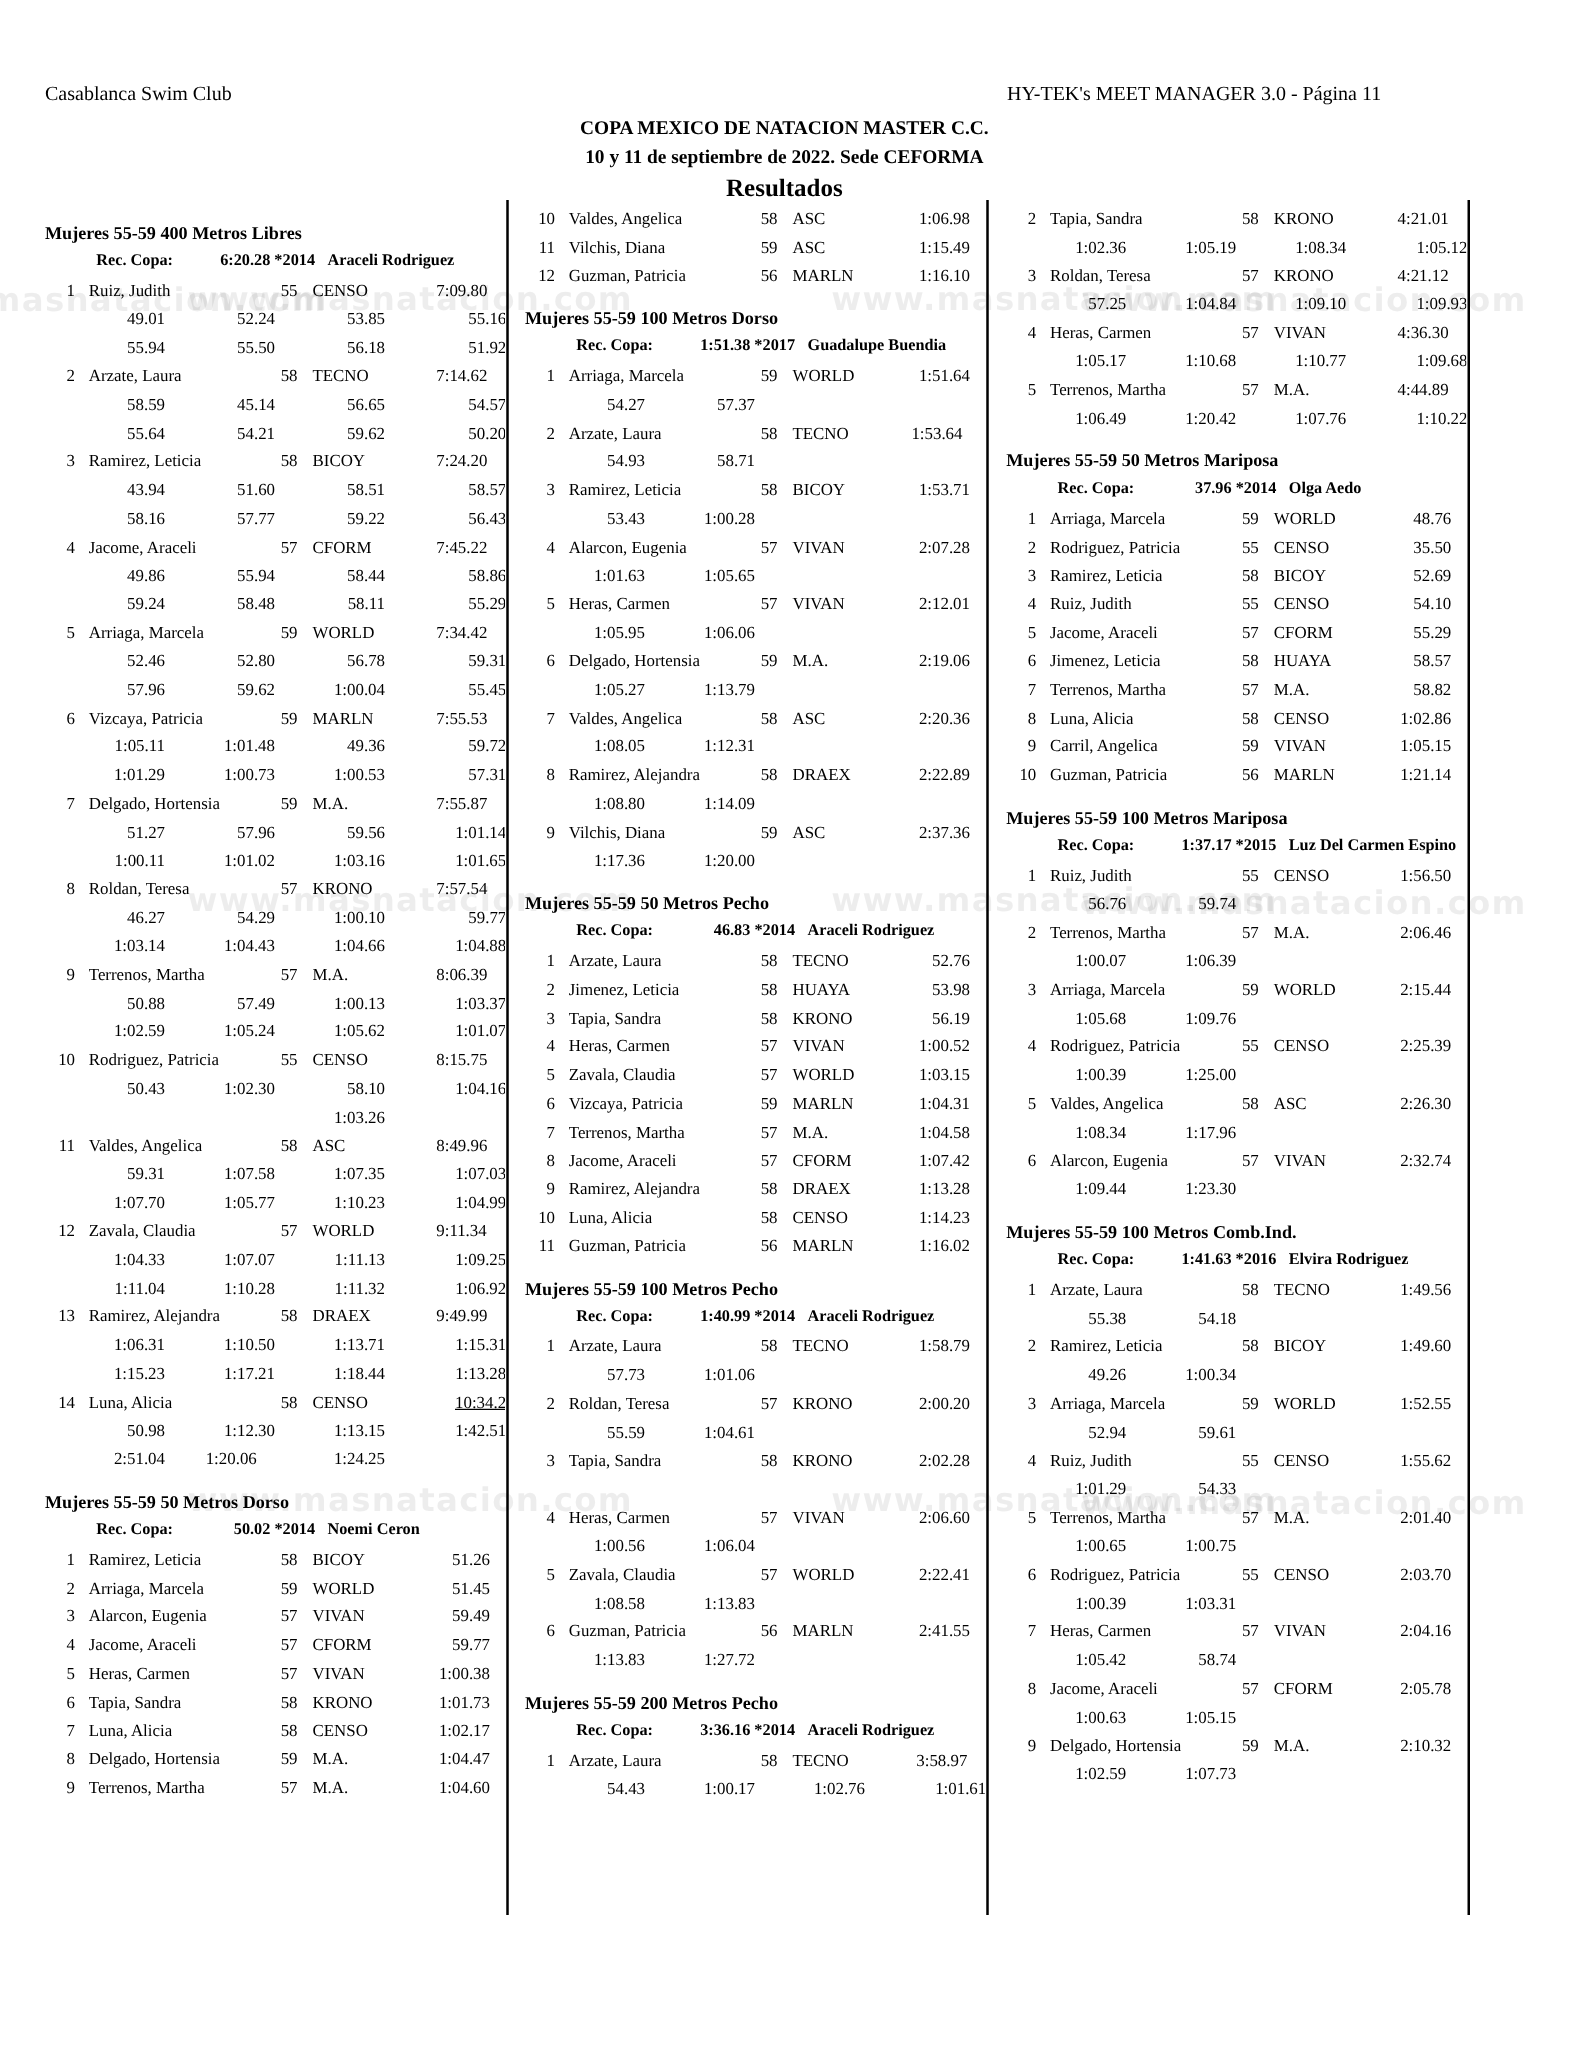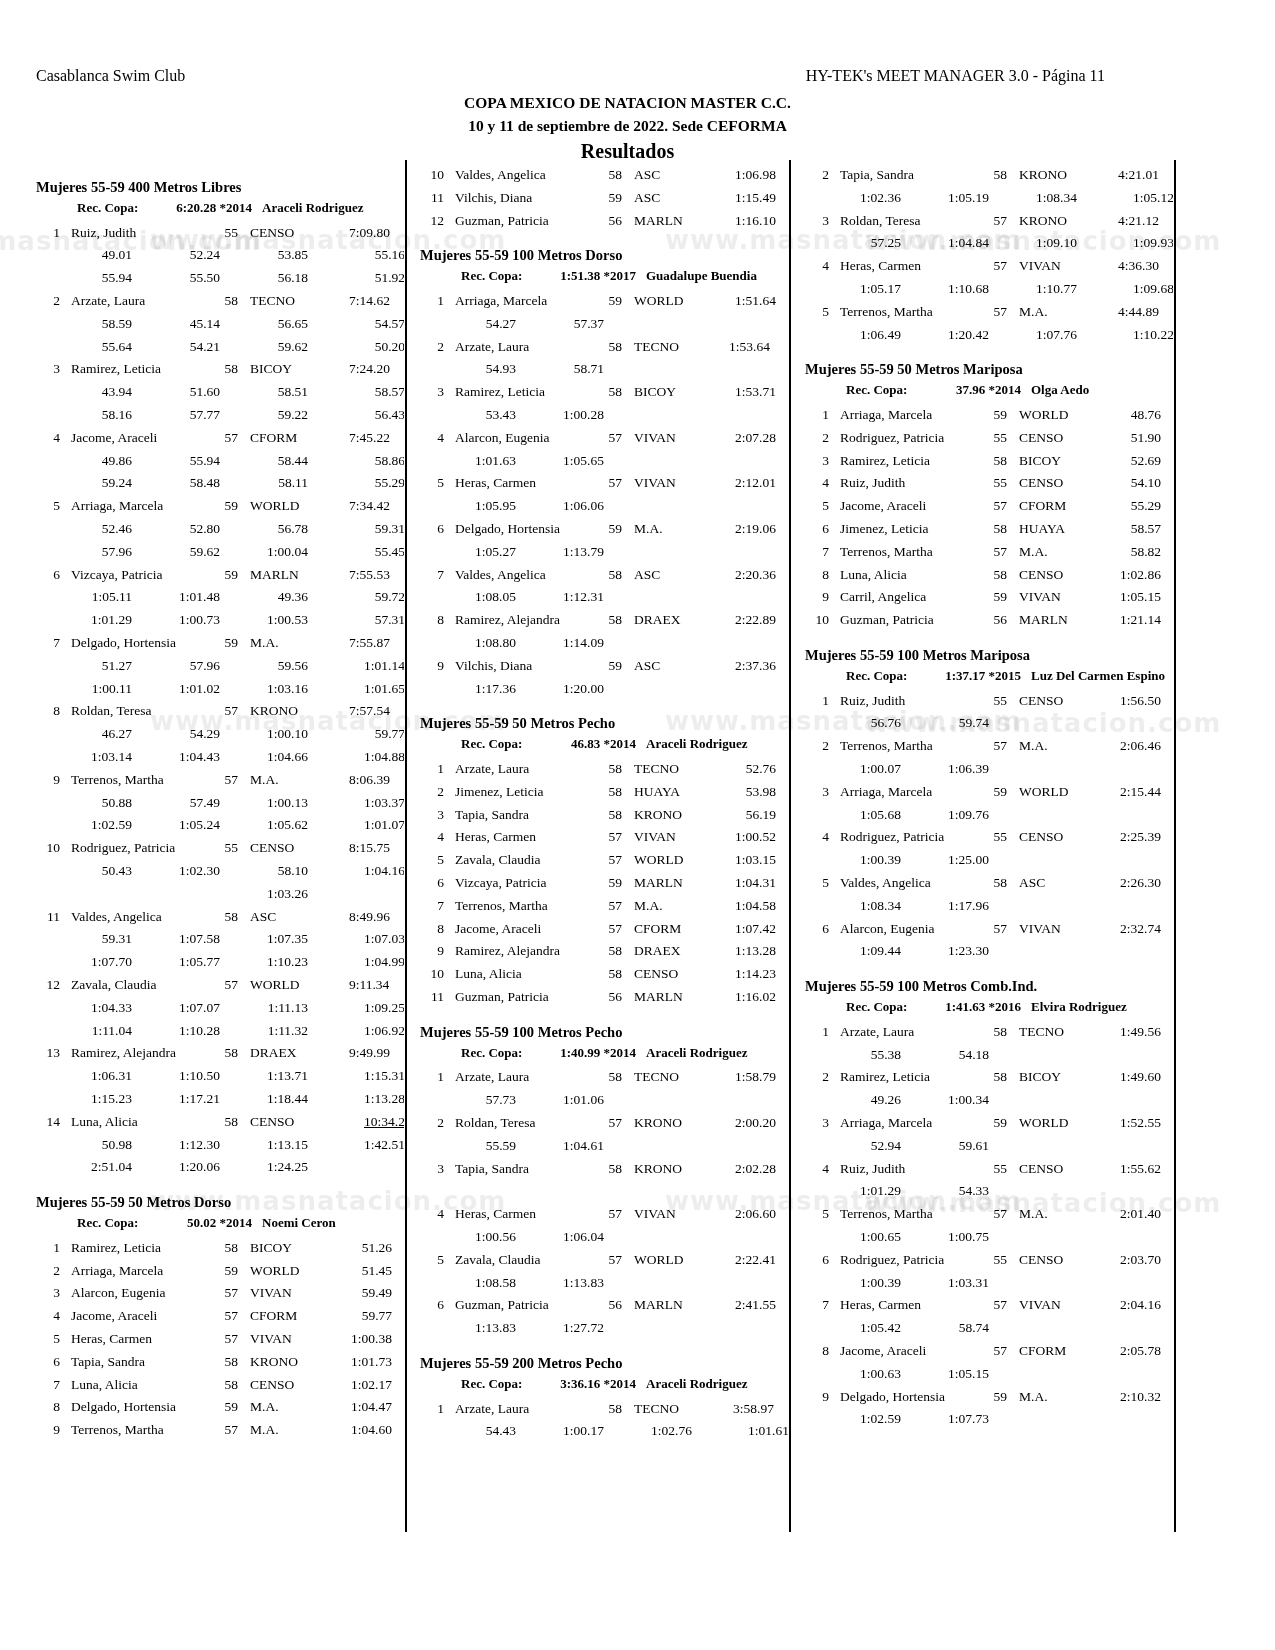--- a/index.html
+++ b/index.html
@@ -295,21 +295,21 @@
         <span class="c" style="left: 328px; text-decoration: underline;">10:34.29</span>
       </div>
       <div class="line" style="left: 36px; top: 1133.6px; width: 420px;">
         <span class="r" style="left: 26px; width: 70px;">50.98</span>
         <span class="r" style="left: 114px; width: 70px;">1:12.30</span>
         <span class="r" style="left: 202px; width: 70px;">1:13.15</span>
         <span class="r" style="left: 299px; width: 70px;">1:42.51</span>
       </div>
       <div class="line" style="left: 36px; top: 1156.4px; width: 420px;">
         <span class="r" style="left: 26px; width: 70px;">2:51.04</span>
-        <span class="r" style="left: 114px; width: 70px;">1:20.06</span>
+        <span class="r" style="left: 114px; width: 70px; text-align: center;">1:20.06</span>
         <span class="r" style="left: 202px; width: 70px;">1:24.25</span>
       </div>
       <div class="line ev-title" style="left: 36px; top: 1191.2px;">Mujeres 55-59 50 Metros Dorso</div>
       <div class="line rec" style="left: 36px; top: 1212px; width: 400px;">
         <span class="c" style="left: 41px;">Rec. Copa:</span>
         <span class="r" style="left: 110px; width: 80px;">50.02 *</span>
         <span class="c" style="left: 190px;">2014</span>
         <span class="c" style="left: 226px;">Noemi Ceron</span>
       </div>
       <div class="line" style="left: 36px; top: 1236.8px; width: 420px;">
@@ -743,21 +743,21 @@
         <span class="c" style="left: 35px;">Arriaga, Marcela</span>
         <span class="r" style="left: 180px; width: 22px;">59</span>
         <span class="c" style="left: 214px;">WORLD</span>
         <span class="r" style="left: 270px; width: 86px;">48.76</span>
       </div>
       <div class="line" style="left: 805px; top: 426.8px; width: 420px;">
         <span class="r" style="left: 0px; width: 24px;">2</span>
         <span class="c" style="left: 35px;">Rodriguez, Patricia</span>
         <span class="r" style="left: 180px; width: 22px;">55</span>
         <span class="c" style="left: 214px;">CENSO</span>
-        <span class="r" style="left: 270px; width: 86px;">51.90</span>
+        <span class="r" style="left: 270px; width: 86px;">35.50</span>
       </div>
       <div class="line" style="left: 805px; top: 449.6px; width: 420px;">
         <span class="r" style="left: 0px; width: 24px;">3</span>
         <span class="c" style="left: 35px;">Ramirez, Leticia</span>
         <span class="r" style="left: 180px; width: 22px;">58</span>
         <span class="c" style="left: 214px;">BICOY</span>
         <span class="r" style="left: 270px; width: 86px;">52.69</span>
       </div>
       <div class="line" style="left: 805px; top: 472.4px; width: 420px;">
         <span class="r" style="left: 0px; width: 24px;">4</span>

